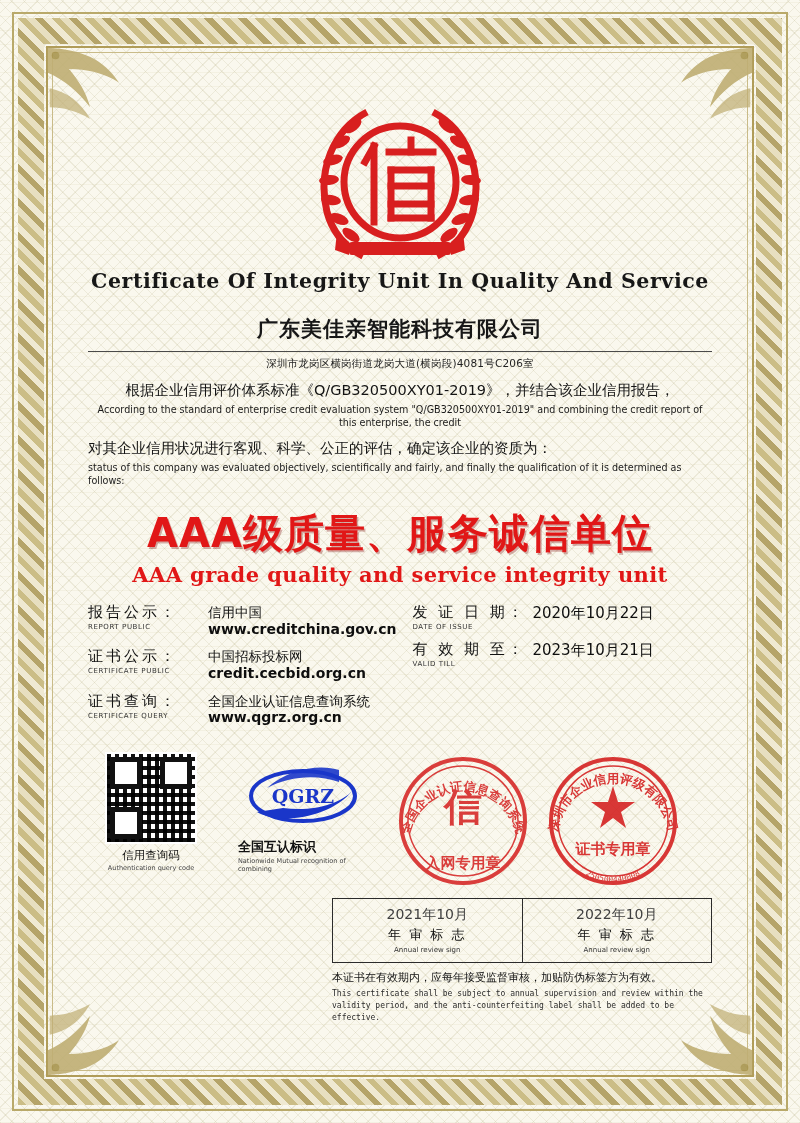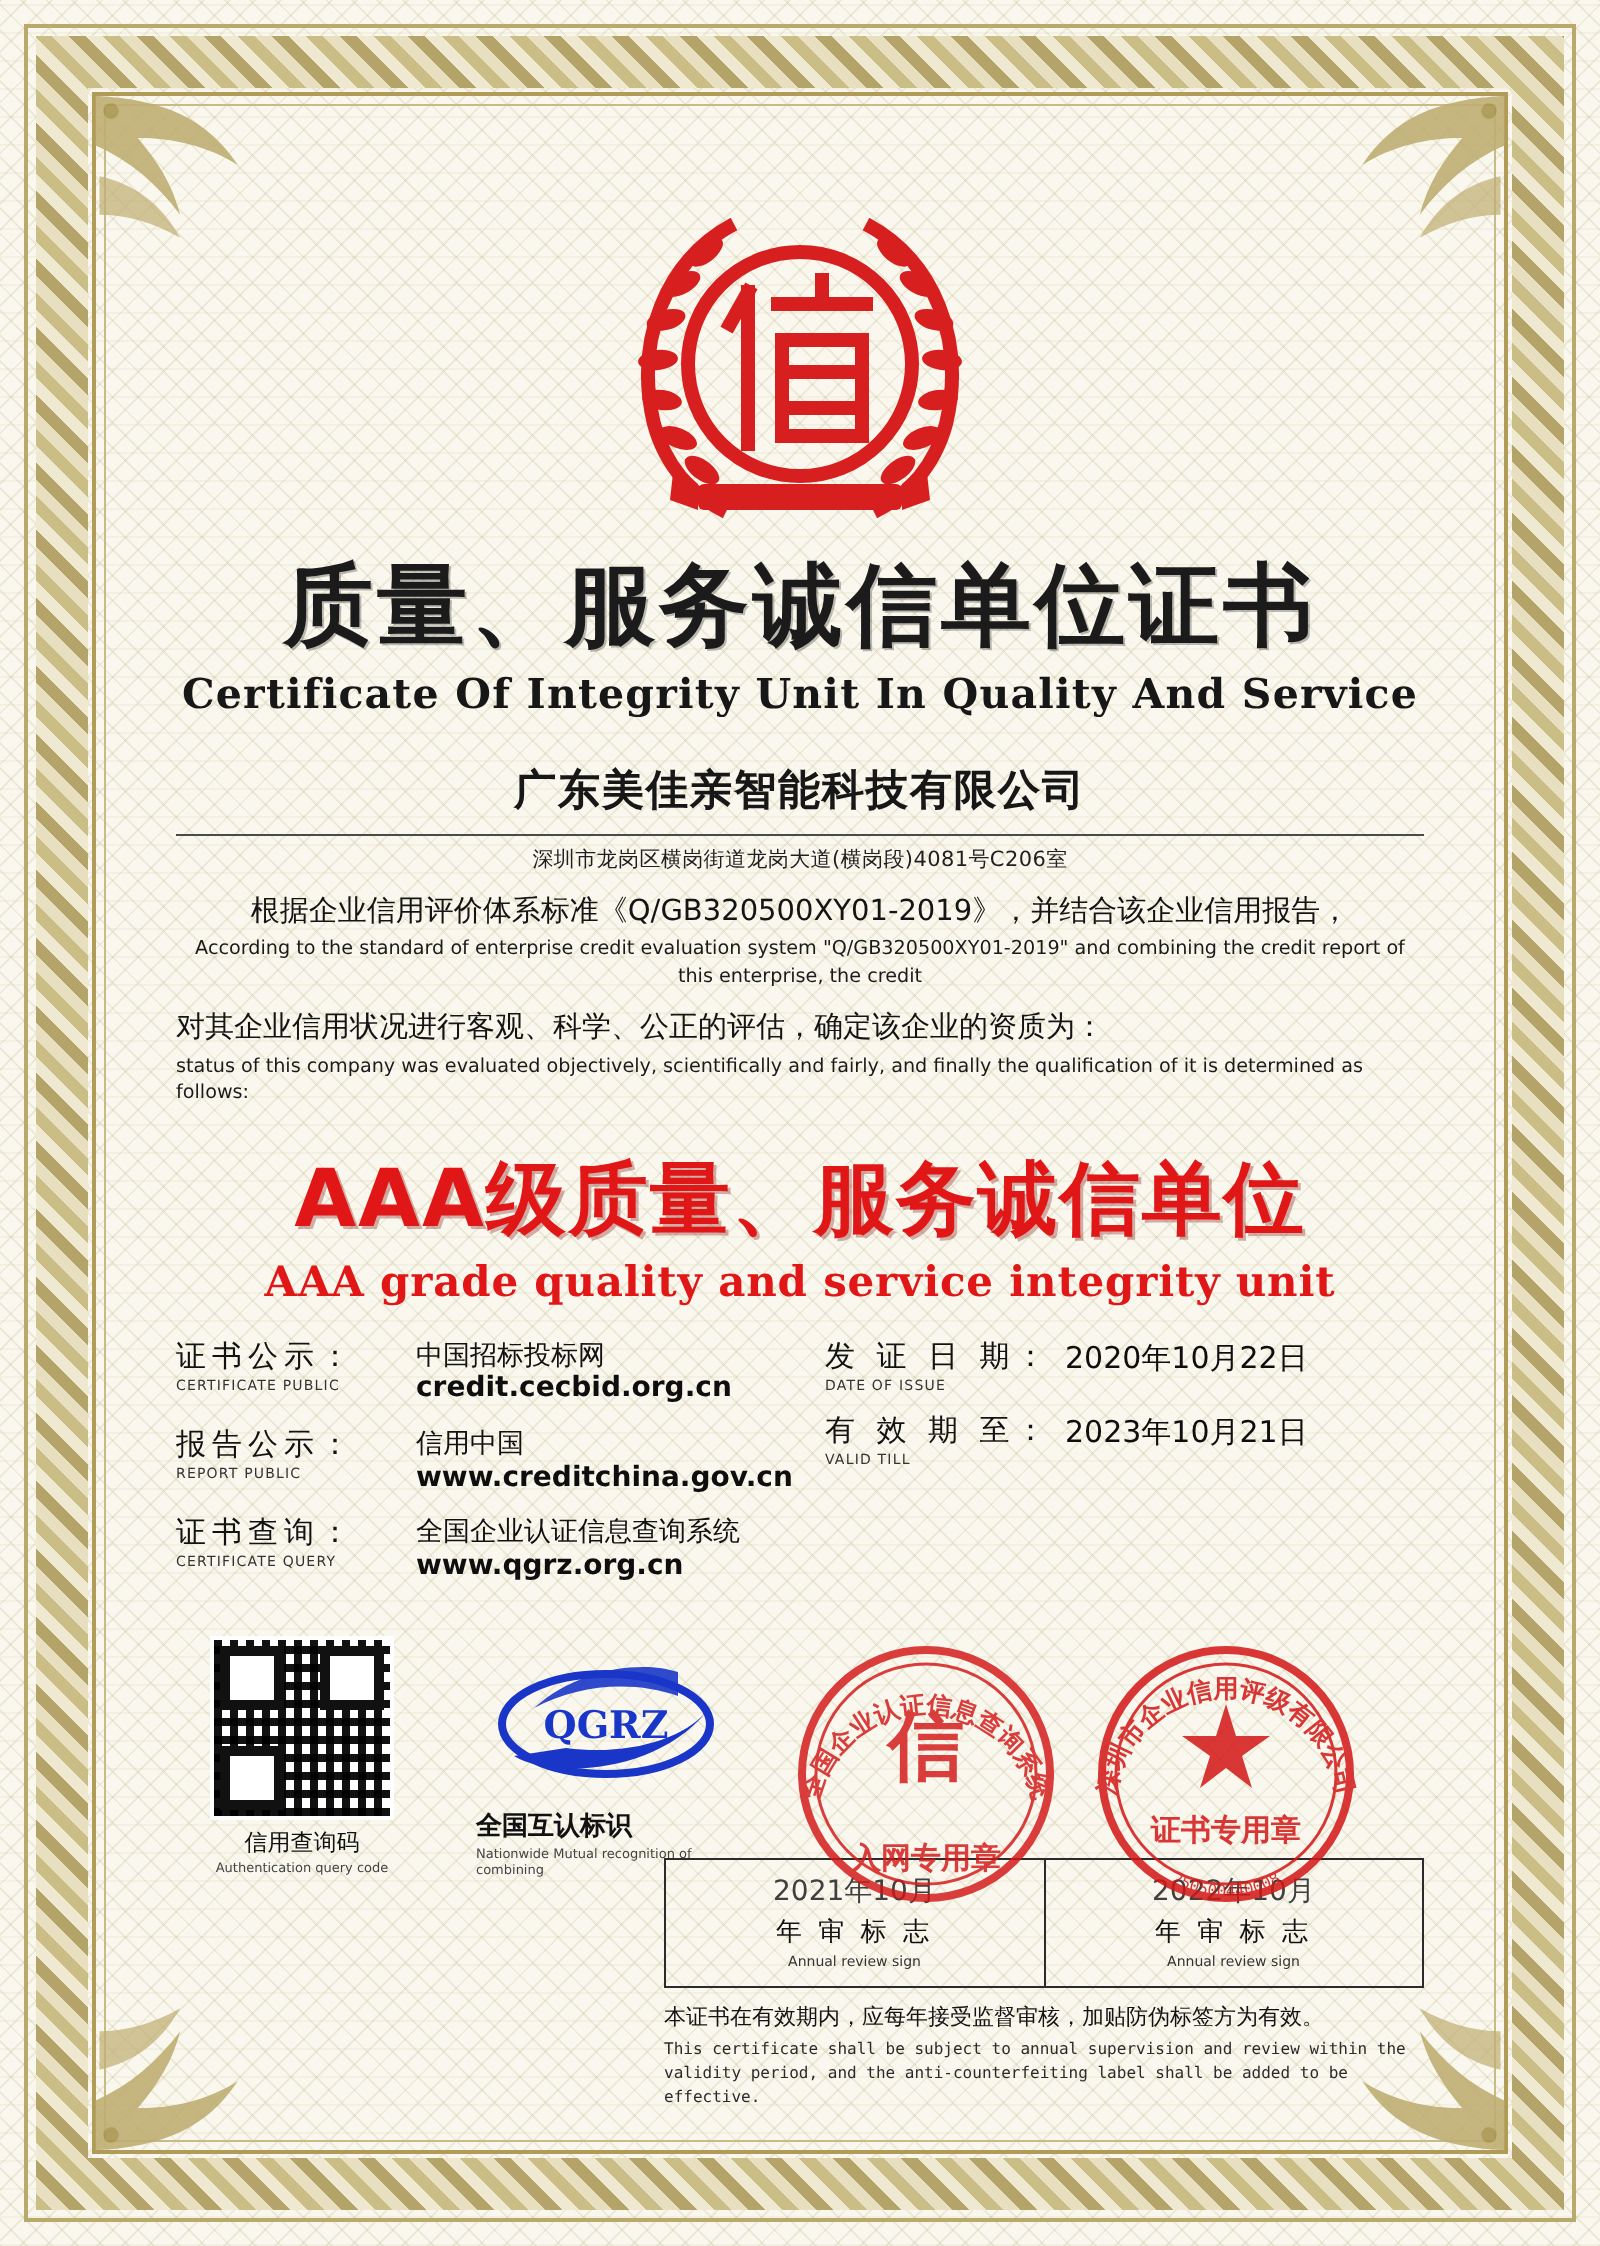--- a/index.html
+++ b/index.html
@@ -467,21 +467,20 @@
         </g>
 
         <g fill="#d81f1f">
           <rect x="74" y="160" width="102" height="13" rx="3"></rect>
           <path d="M62 150 L74 160 L74 173 L60 168 Z"></path>
           <path d="M188 150 L176 160 L176 173 L190 168 Z"></path>
         </g>
       </svg>
     </div>
 
-    <div class="title-cn">质量、服务诚信单位证书</div>
     <div class="title-en">Certificate Of Integrity Unit In Quality And Service</div>
 
     <div class="company">广东美佳亲智能科技有限公司</div>
     <div class="rule"></div>
     <div class="address">深圳市龙岗区横岗街道龙岗大道(横岗段)4081号C206室</div>
 
     <div class="para">
       <div class="cn">根据企业信用评价体系标准《Q/GB320500XY01-2019》，并结合该企业信用报告，</div>
       <div class="en">According to the standard of enterprise credit evaluation system "Q/GB320500XY01-2019" and combining the credit report of this enterprise, the credit</div>
     </div>
@@ -492,37 +491,37 @@
     </div>
 
     <div class="grade-cn">AAA级质量、服务诚信单位</div>
     <div class="grade-en">AAA grade quality and service integrity unit</div>
 
     <div class="info">
       <div class="info-col">
 
         <div class="info-row">
           <div class="lbl">
+            <div class="cn">报告公示：</div>
+            <div class="en">REPORT PUBLIC</div>
+          </div>
+          <div class="val">
+            <div class="v1">信用中国</div>
+            <div class="v2">www.creditchina.gov.cn</div>
+          </div>
+        </div>
+
+        <div class="info-row">
+          <div class="lbl">
             <div class="cn">证书公示：</div>
             <div class="en">CERTIFICATE PUBLIC</div>
           </div>
           <div class="val">
             <div class="v1">中国招标投标网</div>
             <div class="v2">credit.cecbid.org.cn</div>
-          </div>
-        </div>
-
-        <div class="info-row">
-          <div class="lbl">
-            <div class="cn">报告公示：</div>
-            <div class="en">REPORT PUBLIC</div>
-          </div>
-          <div class="val">
-            <div class="v1">信用中国</div>
-            <div class="v2">www.creditchina.gov.cn</div>
           </div>
         </div>
 
         <div class="info-row">
           <div class="lbl">
             <div class="cn">证书查询：</div>
             <div class="en">CERTIFICATE QUERY</div>
           </div>
           <div class="val">
             <div class="v1">全国企业认证信息查询系统</div>

